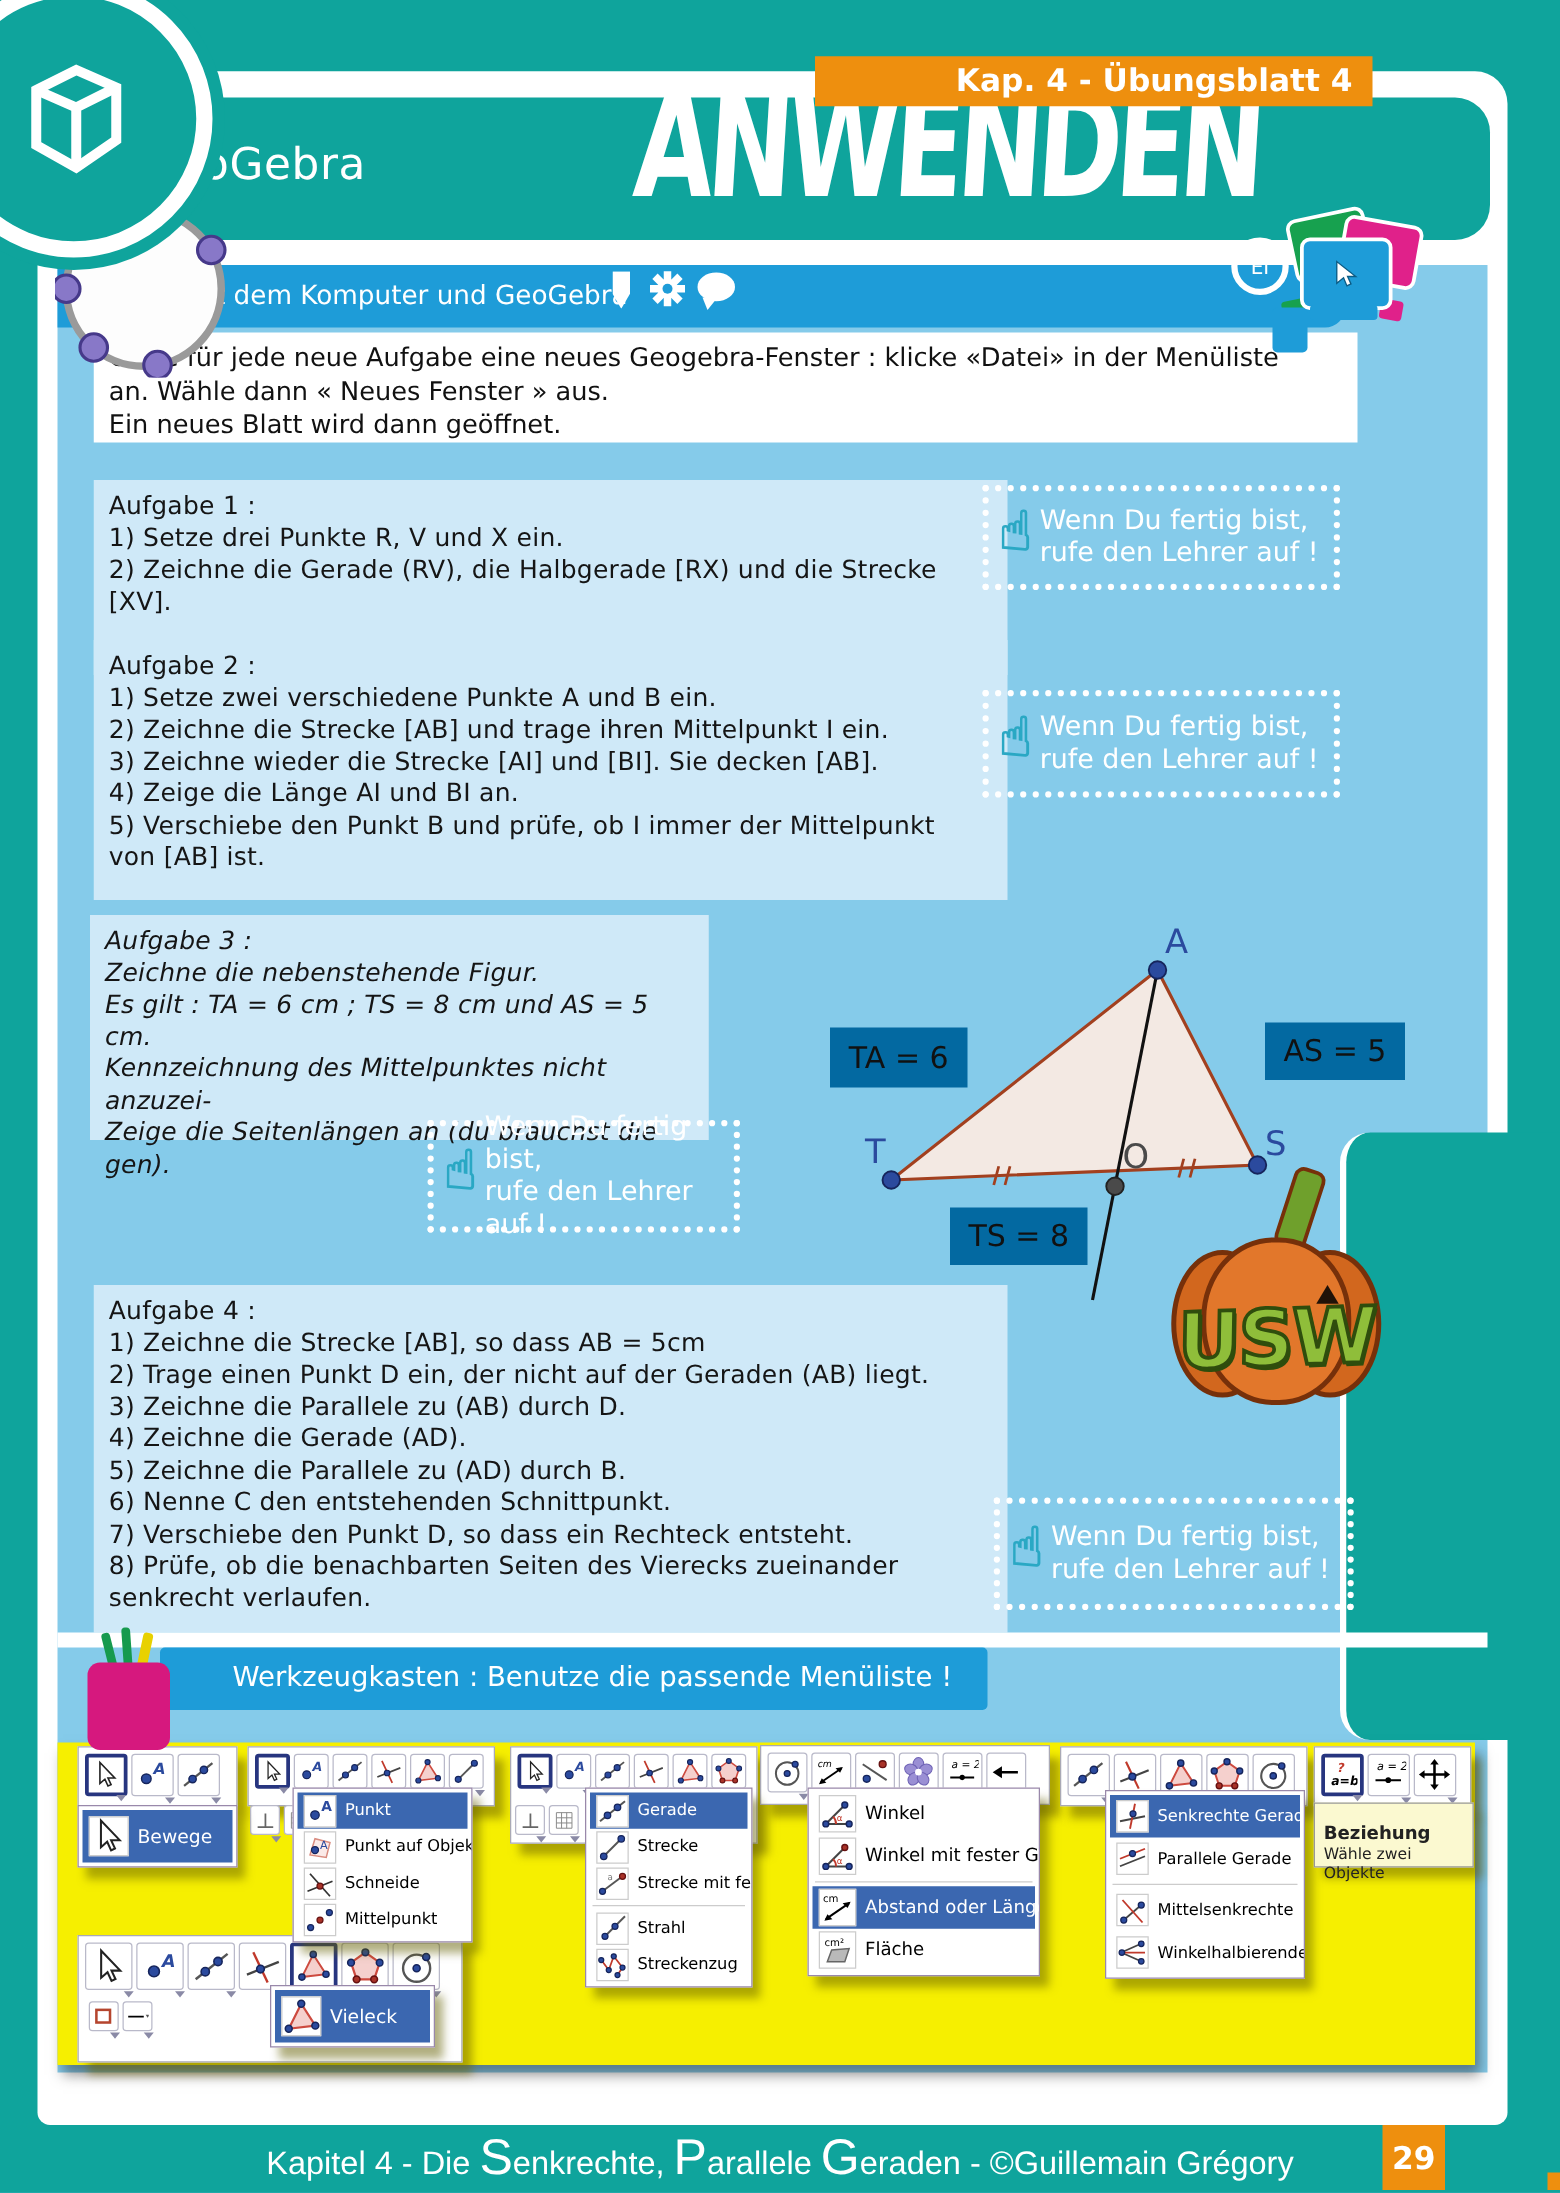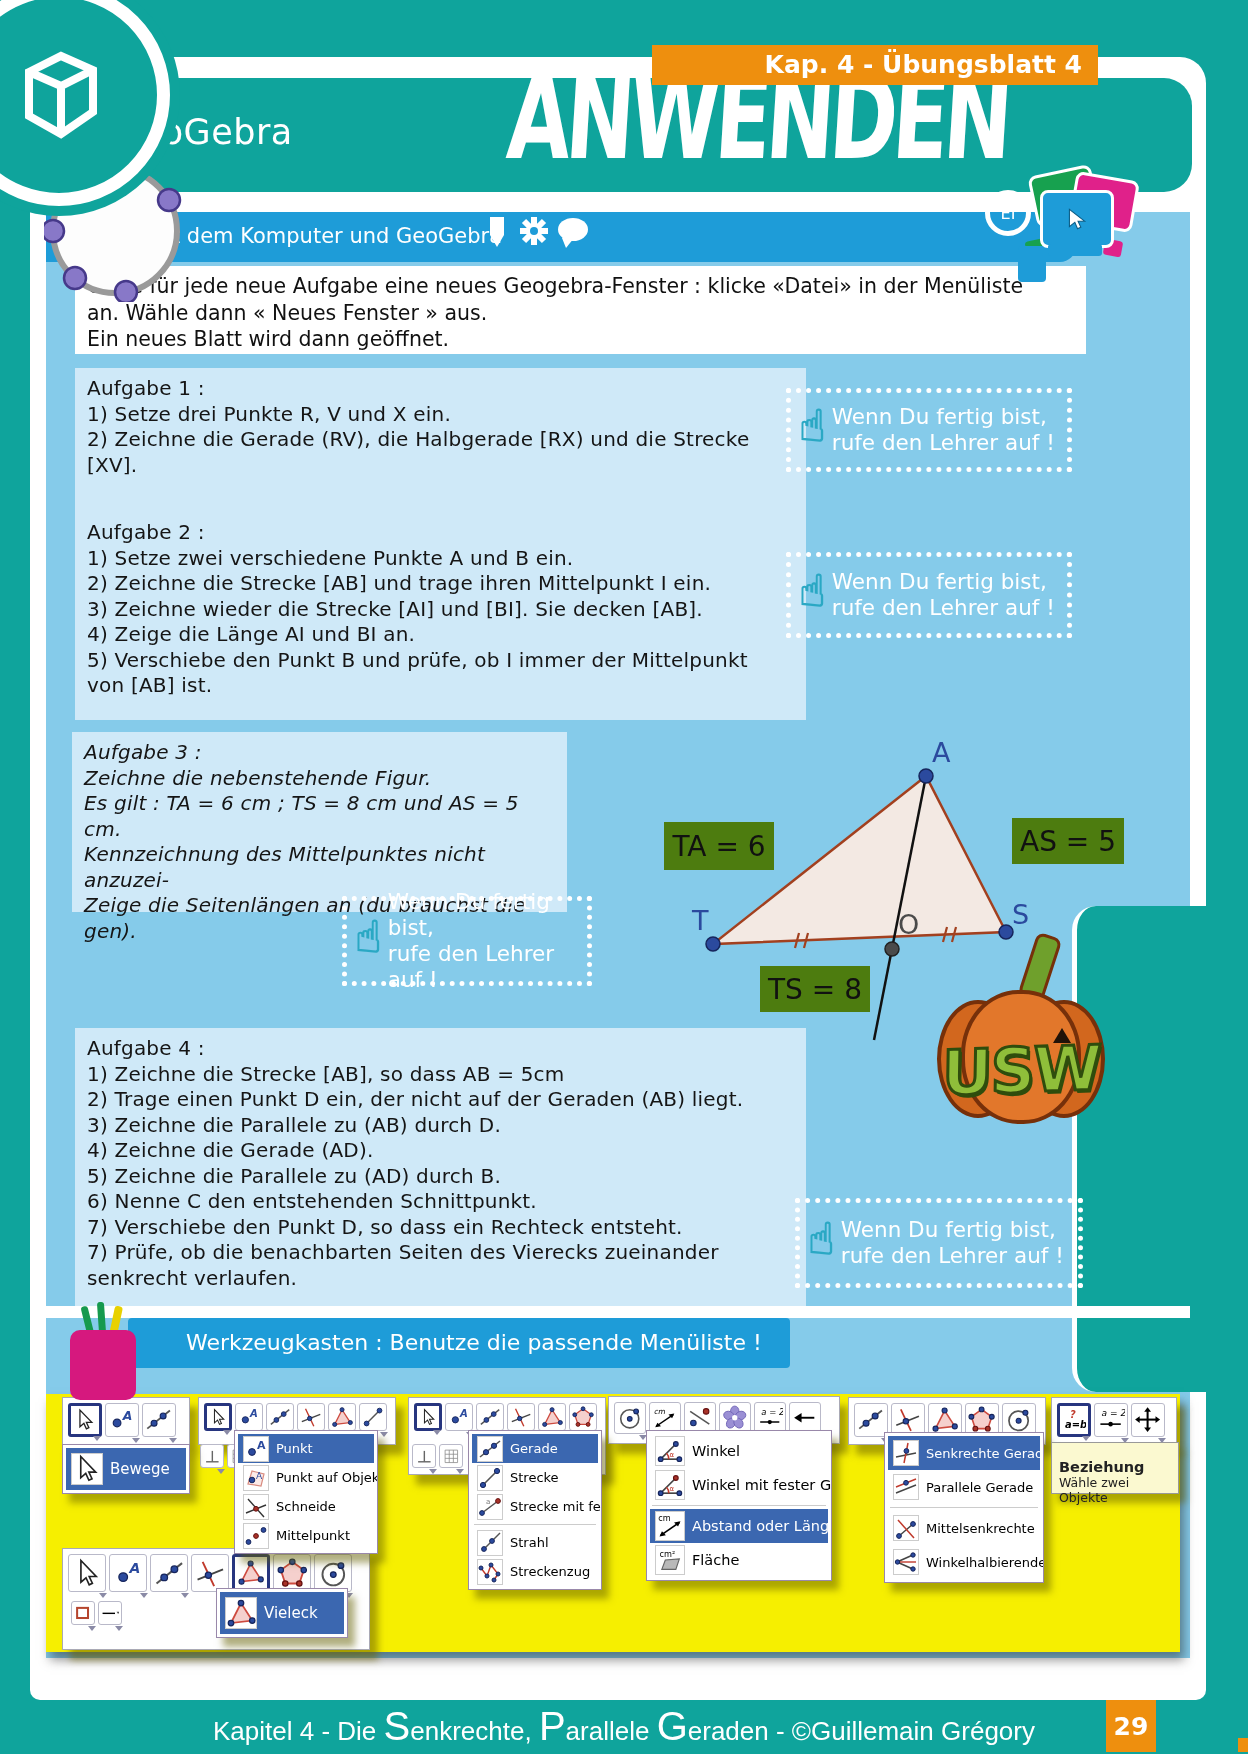--- a/index.html
+++ b/index.html
@@ -24,22 +24,22 @@
   .sphere{position:absolute;left:44px;top:160px;z-index:5;}
   
   .content{position:absolute;left:46px;top:212px;width:1144px;height:1446px;background:#85CBEA;z-index:1;}
   .intro{position:absolute;left:75px;top:266px;width:1011px;height:88px;background:#fff;box-sizing:border-box;
          padding:7px 0 0 12px;font-size:20.5px;line-height:26.5px;color:#111;z-index:2;}
   .task{position:absolute;background:#CFE9F8;box-sizing:border-box;padding:8px 12px;font-size:20px;
         line-height:25.5px;color:#151515;z-index:2;letter-spacing:.2px;}
   .callout{position:absolute;border:5px dotted #fff;color:#fff;font-size:21.5px;line-height:26px;
            display:flex;align-items:center;gap:6px;padding:4px 8px;box-sizing:border-box;z-index:3;}
   .hand{font-size:44px;line-height:1;color:#e9fbff;-webkit-text-stroke:1.3px #2aa8c4;margin-top:-8px;}
-  .measure{position:absolute;background:#4d7c0f;display:flex;align-items:center;justify-content:center;
-           font-size:28px;color:#111;z-index:4;}
+  .measure{position:absolute;background:#0369a1;display:flex;align-items:center;justify-content:center;
+           font-size:24px;color:#111;z-index:4;}
   .teal-block{position:absolute;left:1072px;top:906px;width:176px;height:486px;background:#0FA49C;
               border-left:5px solid #fff;border-radius:24px 0 0 24px;z-index:1;}
   
   .wstrip{position:absolute;left:46px;top:1306px;width:1144px;height:12px;background:#fff;z-index:2;}
   .wbar{position:absolute;left:128px;top:1318px;width:662px;height:50px;background:#1E9CD8;color:#fff;
         font-size:22px;line-height:50px;padding-left:58px;box-sizing:border-box;border-radius:4px;z-index:3;}
   .case{position:absolute;left:70px;top:1330px;width:66px;height:70px;background:#D6187E;border-radius:10px;z-index:4;}
   .pen1{position:absolute;left:84px;top:1306px;width:7px;height:30px;background:#169A4E;border-radius:3px;transform:rotate(-14deg);z-index:4;}
   .pen2{position:absolute;left:98px;top:1302px;width:7px;height:32px;background:#169A4E;border-radius:3px;transform:rotate(-4deg);z-index:4;}
   .pen3{position:absolute;left:112px;top:1306px;width:8px;height:30px;background:#E8D100;border-radius:3px;transform:rotate(12deg);z-index:4;}
@@ -152,21 +152,21 @@
         <circle cx="125" cy="40" r="11"></circle>
     </g>
   </svg>
 
   <div class="intro">
       <div>Öffne für jede neue Aufgabe eine neues Geogebra-Fenster : klicke «Datei» in der Menüliste</div>
       <div>an. Wähle dann « Neues Fenster » aus.</div>
       <div>Ein neues Blatt wird dann geöffnet.</div>
     </div>
 
-  <div class="task" style="left:75px;top:368px;width:731px;height:156px;">
+  <div class="task" style="left:75px;top:384px;width:731px;height:156px;">
     <div>Aufgabe 1 :</div>
     <div>
         <div>1) Setze drei Punkte R, V und X ein.</div>
         <div>2) Zeichne die Gerade (RV), die Halbgerade [RX) und die Strecke</div>
         <div>[XV].</div>
       </div>
   </div>
   <div class="task" style="left:75px;top:512px;width:731px;height:208px;">
     <div>Aufgabe 2 :</div>
     <div>
@@ -191,21 +191,21 @@
   <div class="task" style="left:75px;top:1028px;width:731px;height:278px;">
     <div>Aufgabe 4 :</div>
     <div>
         <div>1) Zeichne die Strecke [AB], so dass AB = 5cm</div>
         <div>2) Trage einen Punkt D ein, der nicht auf der Geraden (AB) liegt.</div>
         <div>3) Zeichne die Parallele zu (AB) durch D.</div>
         <div>4) Zeichne die Gerade (AD).</div>
         <div>5) Zeichne die Parallele zu (AD) durch B.</div>
         <div>6) Nenne C den entstehenden Schnittpunkt.</div>
         <div>7) Verschiebe den Punkt D, so dass ein Rechteck entsteht.</div>
-        <div>7) Prüfe, ob die benachbarten Seiten des Vierecks zueinander</div>
+        <div>8) Prüfe, ob die benachbarten Seiten des Vierecks zueinander</div>
         <div>senkrecht verlaufen.</div>
       </div>
   </div>
 
   <div class="callout" style="left:786px;top:388px;width:286px;height:84px;">
     <span class="hand">☝</span>
     <span><span>Wenn Du fertig bist,</span><br>
           <span>rufe den Lehrer auf !</span></span>
   </div>
   <div class="callout" style="left:786px;top:552px;width:286px;height:86px;">

